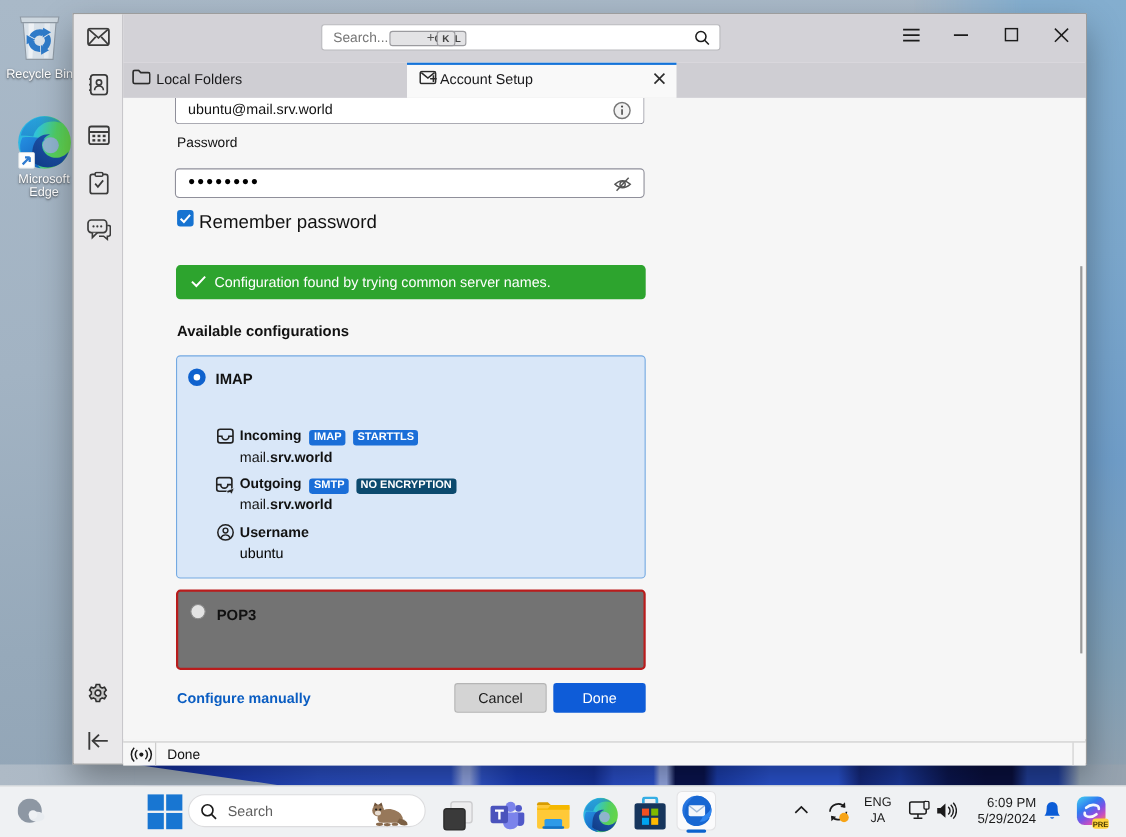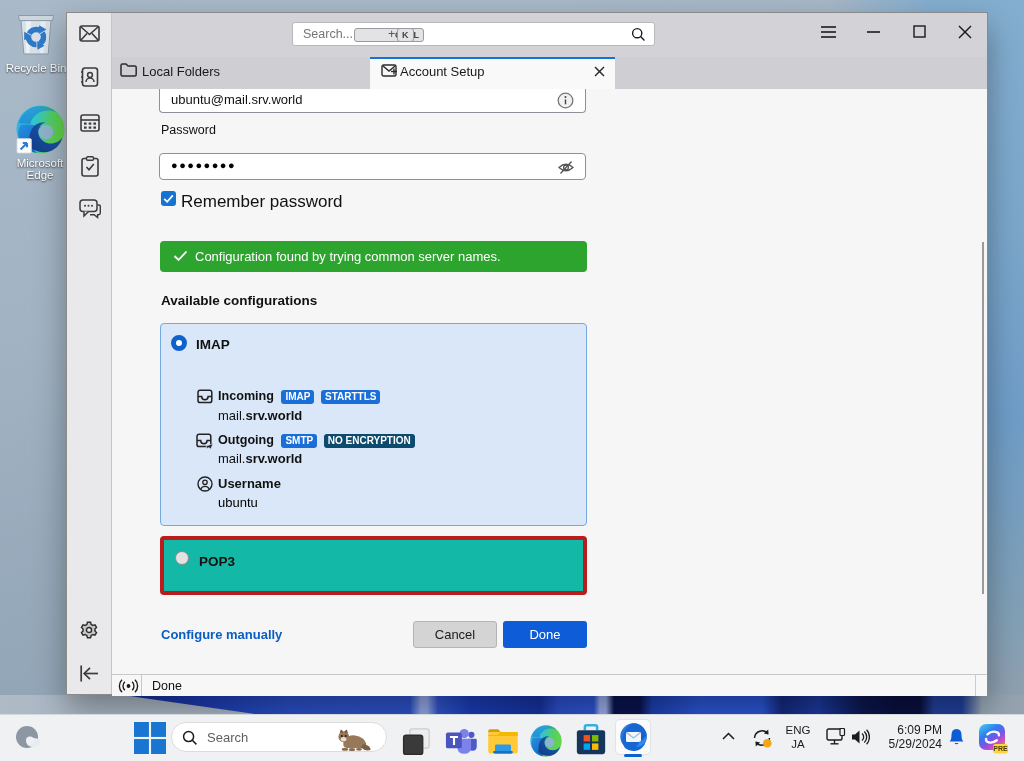--- a/index.html
+++ b/index.html
@@ -285,21 +285,21 @@
 
       <svg style="position:absolute;left:36px;top:152px;" width="16" height="16" viewBox="0 0 16 16">
         <circle cx="8" cy="8" r="7" fill="none" stroke="#222" stroke-width="1.4"></circle>
         <circle cx="8" cy="6.3" r="2.2" fill="none" stroke="#222" stroke-width="1.3"></circle>
         <path d="M3.8 13 a4.6 4.6 0 0 1 8.4 0" fill="none" stroke="#222" stroke-width="1.3"></path>
       </svg>
       <div style="position:absolute;left:57px;top:152px;font-size:13px;font-weight:bold;color:#111;">Username</div>
       <div style="position:absolute;left:57px;top:171px;font-size:13px;color:#000000;">ubuntu</div>
     </div>
 
-    <div class="abs bigpanel" style="top:523px;height:59px;background:#14b8a6;border:4px solid #b91c1c;">
+    <div class="abs bigpanel" style="top:523px;height:73px;background:#737373;border:2px solid #b91c1c;">
       <div style="position:absolute;left:11px;top:11px;width:14px;height:14px;border-radius:50%;background:#e3e3e3;border:1px solid #8b8b8b;"></div>
       <div style="position:absolute;left:35px;top:14px;font-size:13.5px;font-weight:bold;color:#111;">POP3</div>
     </div>
 
     <div class="abs" style="left:94px;top:614px;font-size:13px;font-weight:600;color:#0a5dc2;">Configure manually</div>
     <div class="abs btn" style="left:346px;top:608px;width:84px;background:#d4d4d4;border:1px solid #b5b5b5;color:#1b1b1b;line-height:25px;">Cancel</div>
     <div class="abs btn" style="left:436px;top:608px;width:84px;background:#0e5cd8;color:#fff;line-height:27px;">Done</div>
 
     <div class="abs" style="left:915px;top:229px;width:2px;height:352px;background:#9a9a9a;"></div>
 

